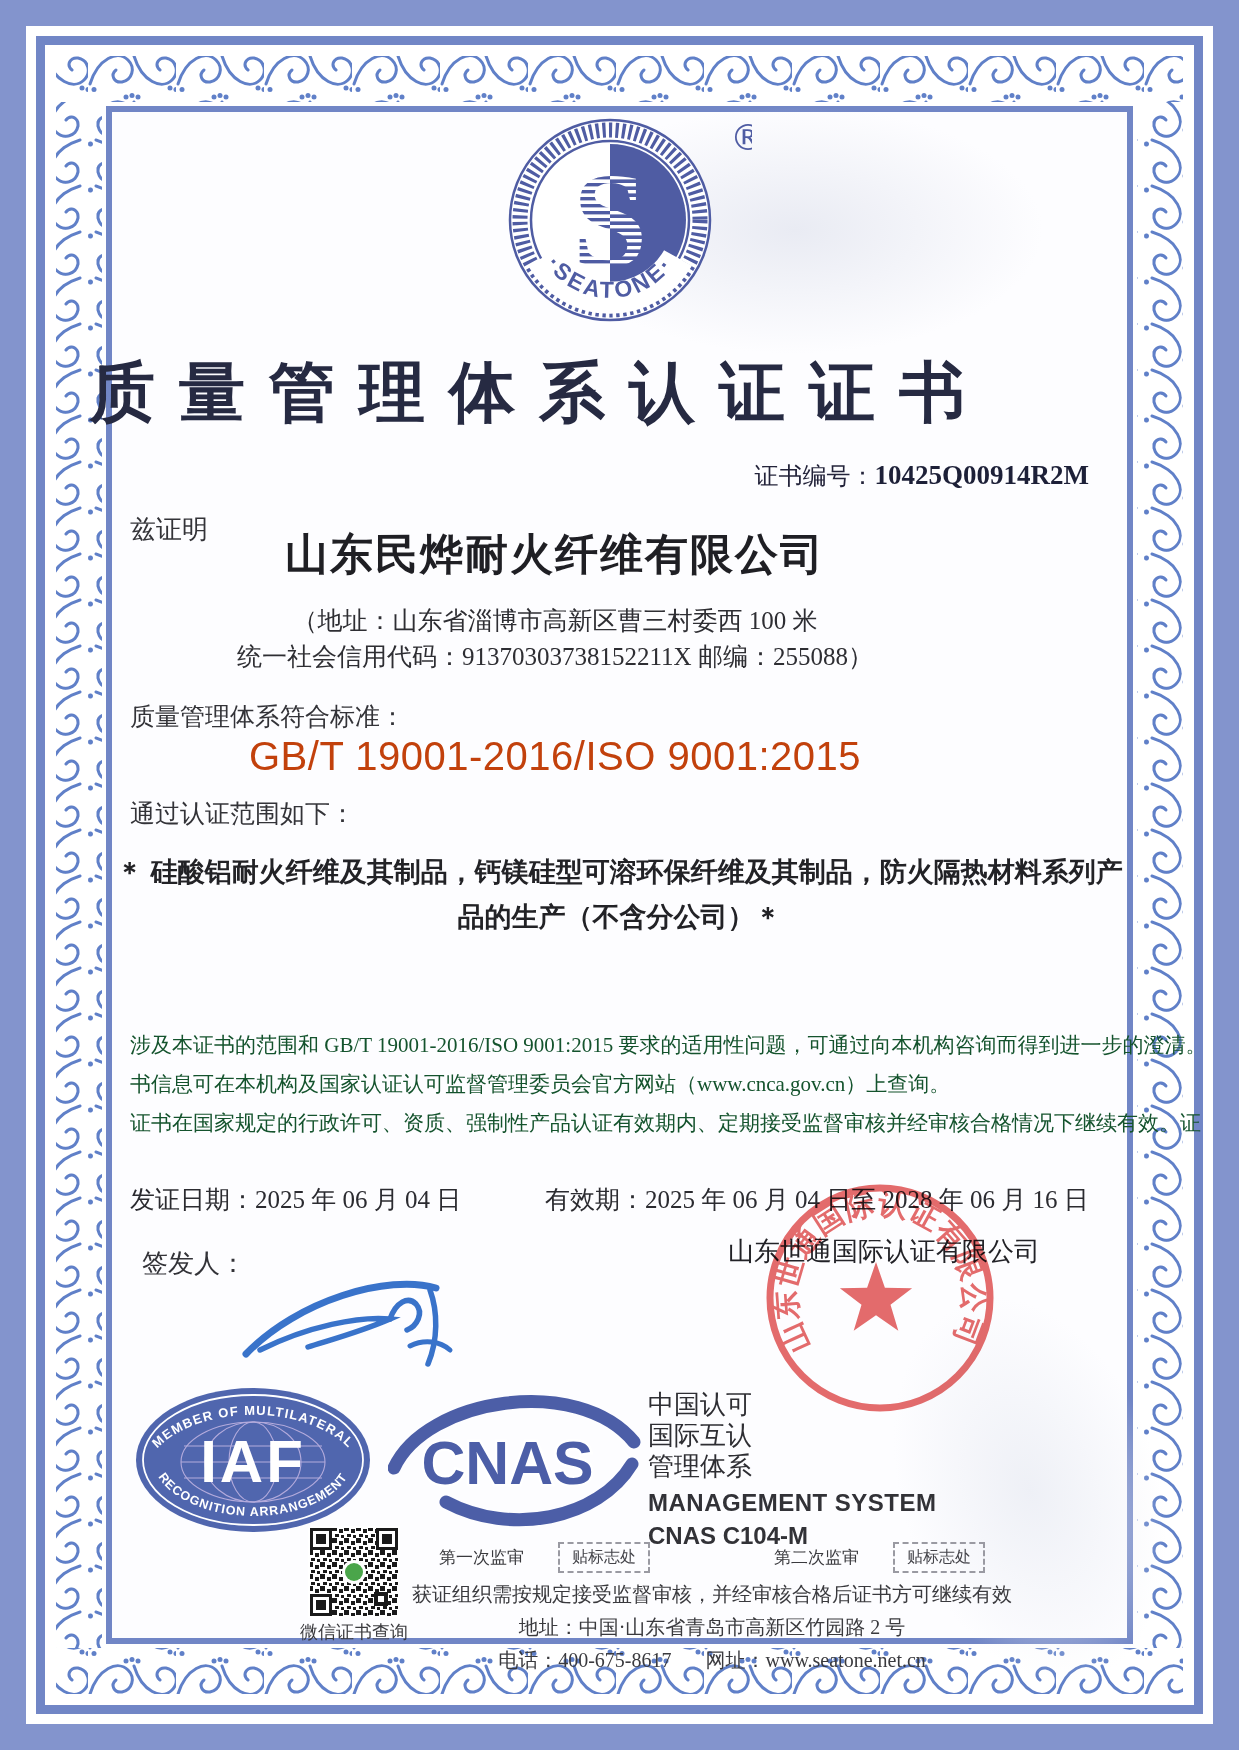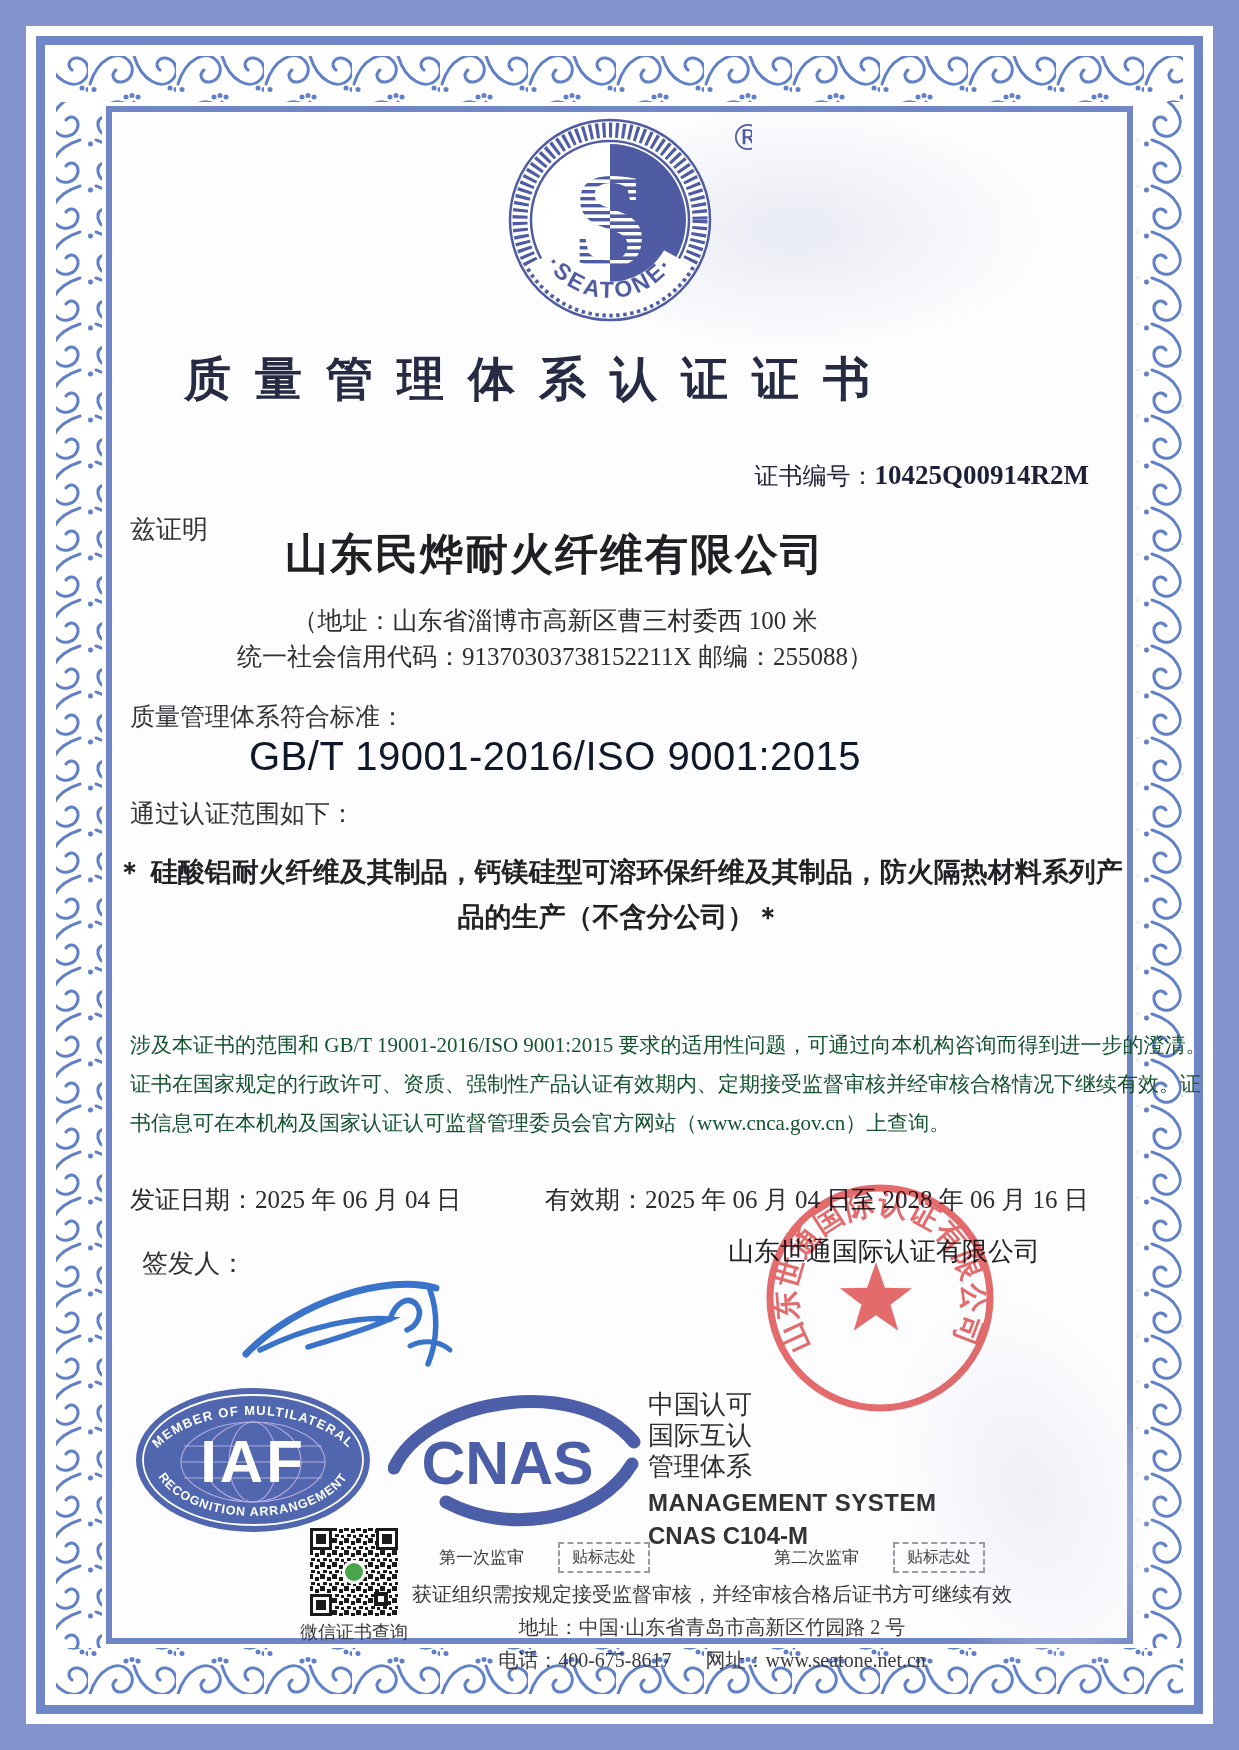--- a/index.html
+++ b/index.html
@@ -4,29 +4,29 @@
 <style>
   html,body{margin:0;padding:0;background:#9aa6c9;}
   .page{position:relative;width:1239px;height:1750px;margin:0 auto;background:#fff;overflow:hidden;
         font-family:"Liberation Serif","DejaVu Serif",serif;color:#2b2b30;}
   svg text{user-select:none;}
   .border-svg{position:absolute;left:0;top:0;z-index:1;}
   .wm{position:absolute;z-index:2;border-radius:50%;pointer-events:none;}
   .wm1{left:545px;top:105px;width:500px;height:250px;background:radial-gradient(ellipse at center,#e9ebf3 0%,rgba(233,235,243,0) 70%);}
   .wm2{left:900px;top:1290px;width:260px;height:400px;transform:rotate(-18deg);background:radial-gradient(ellipse at center,#eef0f6 0%,rgba(238,240,246,0) 70%);}
   .ct{position:absolute;z-index:3;}
-  .title{left:55px;right:240px;top:348px;text-align:center;font-size:47px;font-weight:600;color:#262a42;
+  .title{left:55px;right:240px;top:348px;text-align:center;font-size:66px;font-weight:600;color:#262a42;
          letter-spacing:24px;text-indent:24px;}
   .certno{right:150px;top:460px;font-size:24px;color:#23233a;}
   .certno b{font-size:27px;font-weight:bold;color:#1d2038;}
   .lbl{left:130px;font-size:25px;color:#333338;}
   .colL{left:110px;width:890px;text-align:center;}
   .company{top:526px;font-size:43px;font-weight:bold;letter-spacing:2px;color:#1f1f24;}
   .addr{font-size:25px;color:#2e2e33;}
-  .standard{top:734px;font-size:40px;color:#0f172a;font-family:"Liberation Sans","DejaVu Sans",sans-serif;letter-spacing:.5px;}
+  .standard{top:734px;font-size:40px;color:#c2410c;font-family:"Liberation Sans","DejaVu Sans",sans-serif;letter-spacing:.5px;}
   .scope{left:115px;right:115px;top:850px;text-align:center;font-size:27px;font-weight:bold;line-height:1.65;
          font-family:"Liberation Sans","DejaVu Sans",sans-serif;color:#222226;}
   .notes{left:130px;right:112px;top:1026px;font-size:21px;color:#14532d;}
   .notes div{height:39px;line-height:39px;white-space:nowrap;}
   .dates{top:1183px;font-size:25px;color:#2b2b30;}
   .signer{left:142px;top:1246px;font-size:26px;color:#333338;}
   .issuer{left:728px;top:1234px;font-size:26px;color:#222227;}
   .stamp{left:762px;top:1180px;mix-blend-mode:multiply;opacity:.9;}
   .cnastext{left:648px;top:1389px;font-family:"Liberation Sans","DejaVu Sans",sans-serif;color:#2e2e33;}
   .cnastext .zh{font-size:26px;line-height:31px;font-weight:500;}
@@ -134,22 +134,22 @@
   <div class="ct colL addr" style="top:640px;">统一社会信用代码：91370303738152211X 邮编：255088）</div>
 
   <div class="ct lbl" style="top:700px;">质量管理体系符合标准：</div>
   <div class="ct colL standard">GB/T 19001-2016/ISO 9001:2015</div>
 
   <div class="ct lbl" style="top:797px;">通过认证范围如下：</div>
   <div class="ct scope">＊ 硅酸铝耐火纤维及其制品，钙镁硅型可溶环保纤维及其制品，防火隔热材料系列产品的生产（不含分公司）＊</div>
 
   <div class="ct notes">
     <div>涉及本证书的范围和 GB/T 19001-2016/ISO 9001:2015 要求的适用性问题，可通过向本机构咨询而得到进一步的澄清。</div>
+    <div>书信息可在本机构及国家认证认可监督管理委员会官方网站（www.cnca.gov.cn）上查询。</div>
     <div>证书在国家规定的行政许可、资质、强制性产品认证有效期内、定期接受监督审核并经审核合格情况下继续有效。证</div>
-    <div>书信息可在本机构及国家认证认可监督管理委员会官方网站（www.cnca.gov.cn）上查询。</div>
   </div>
 
   <div class="ct dates" style="left:130px;">
     <span>发证日期：</span><span>2025 年 06 月 04 日</span>
   </div>
   <div class="ct dates" style="left:545px;">
     <span>有效期：</span><span>2025 年 06 月 04 日至 2028 年 06 月 16 日</span>
   </div>
 
   <div class="ct signer">签发人：</div>

